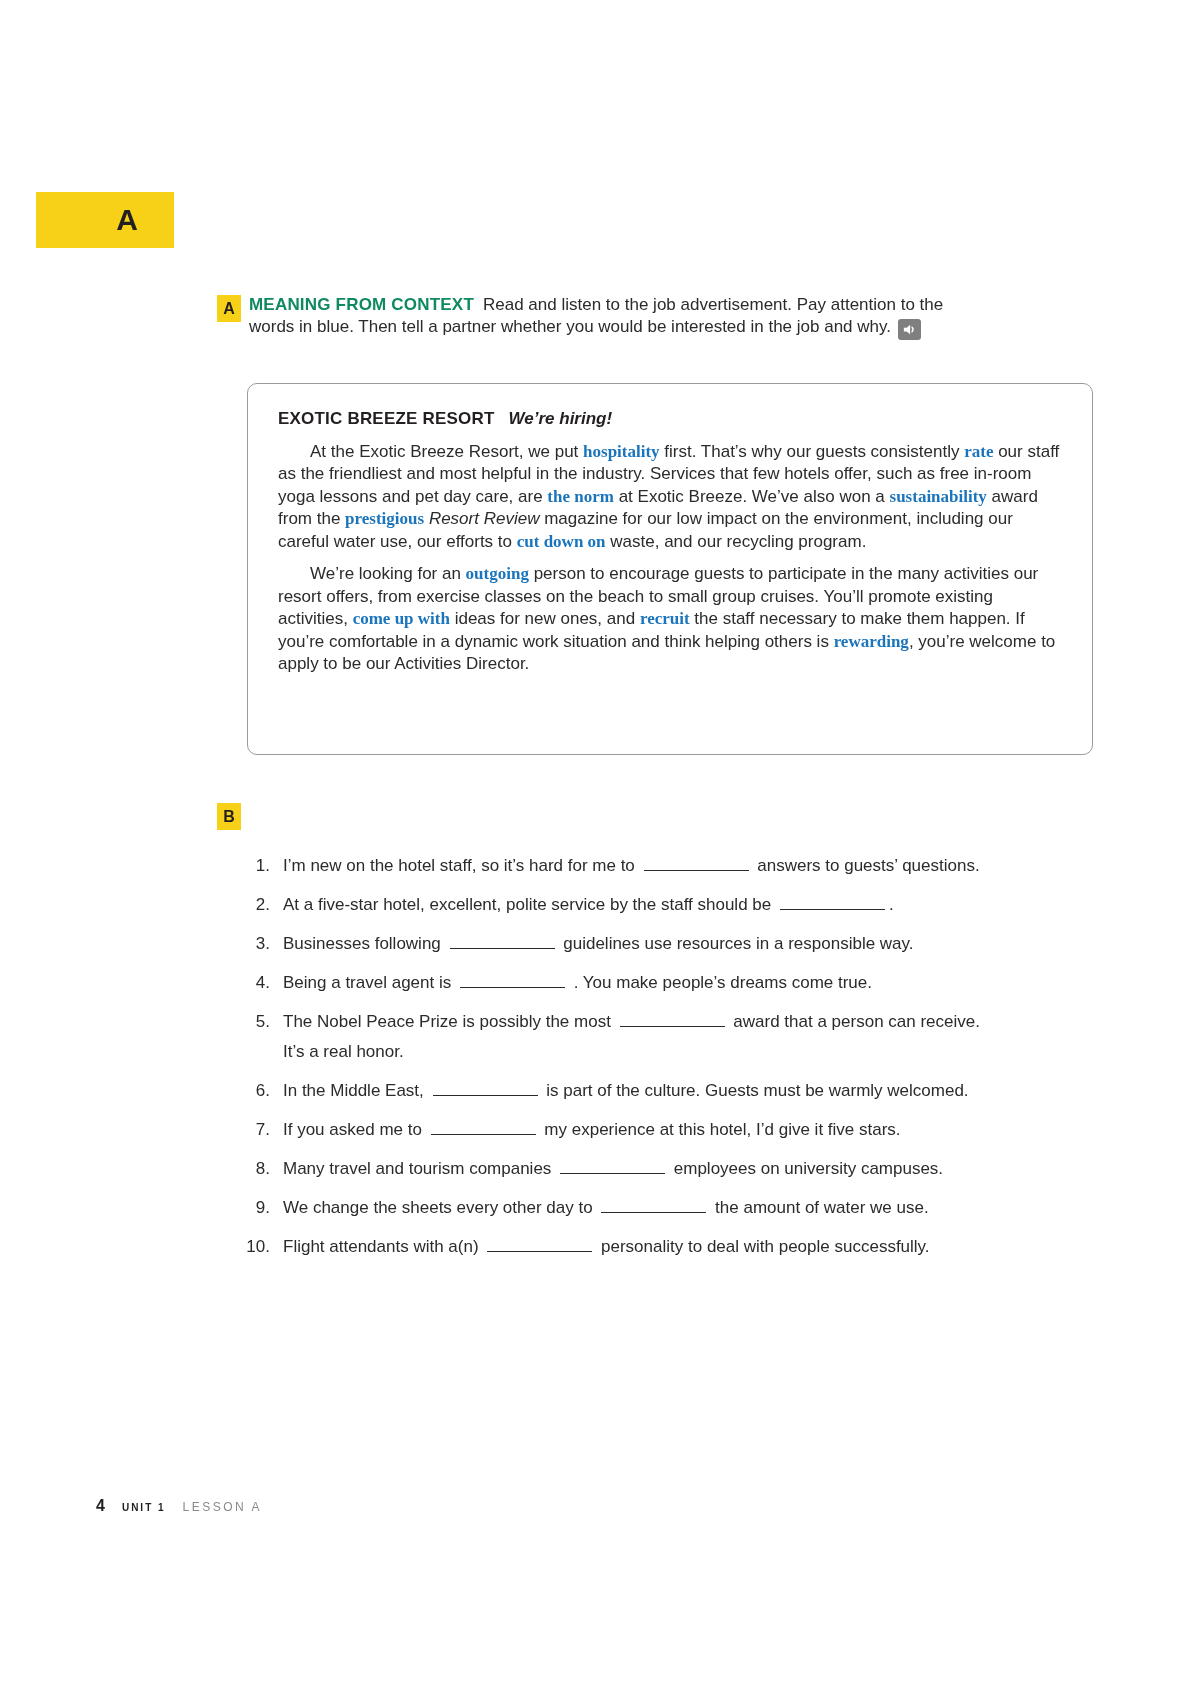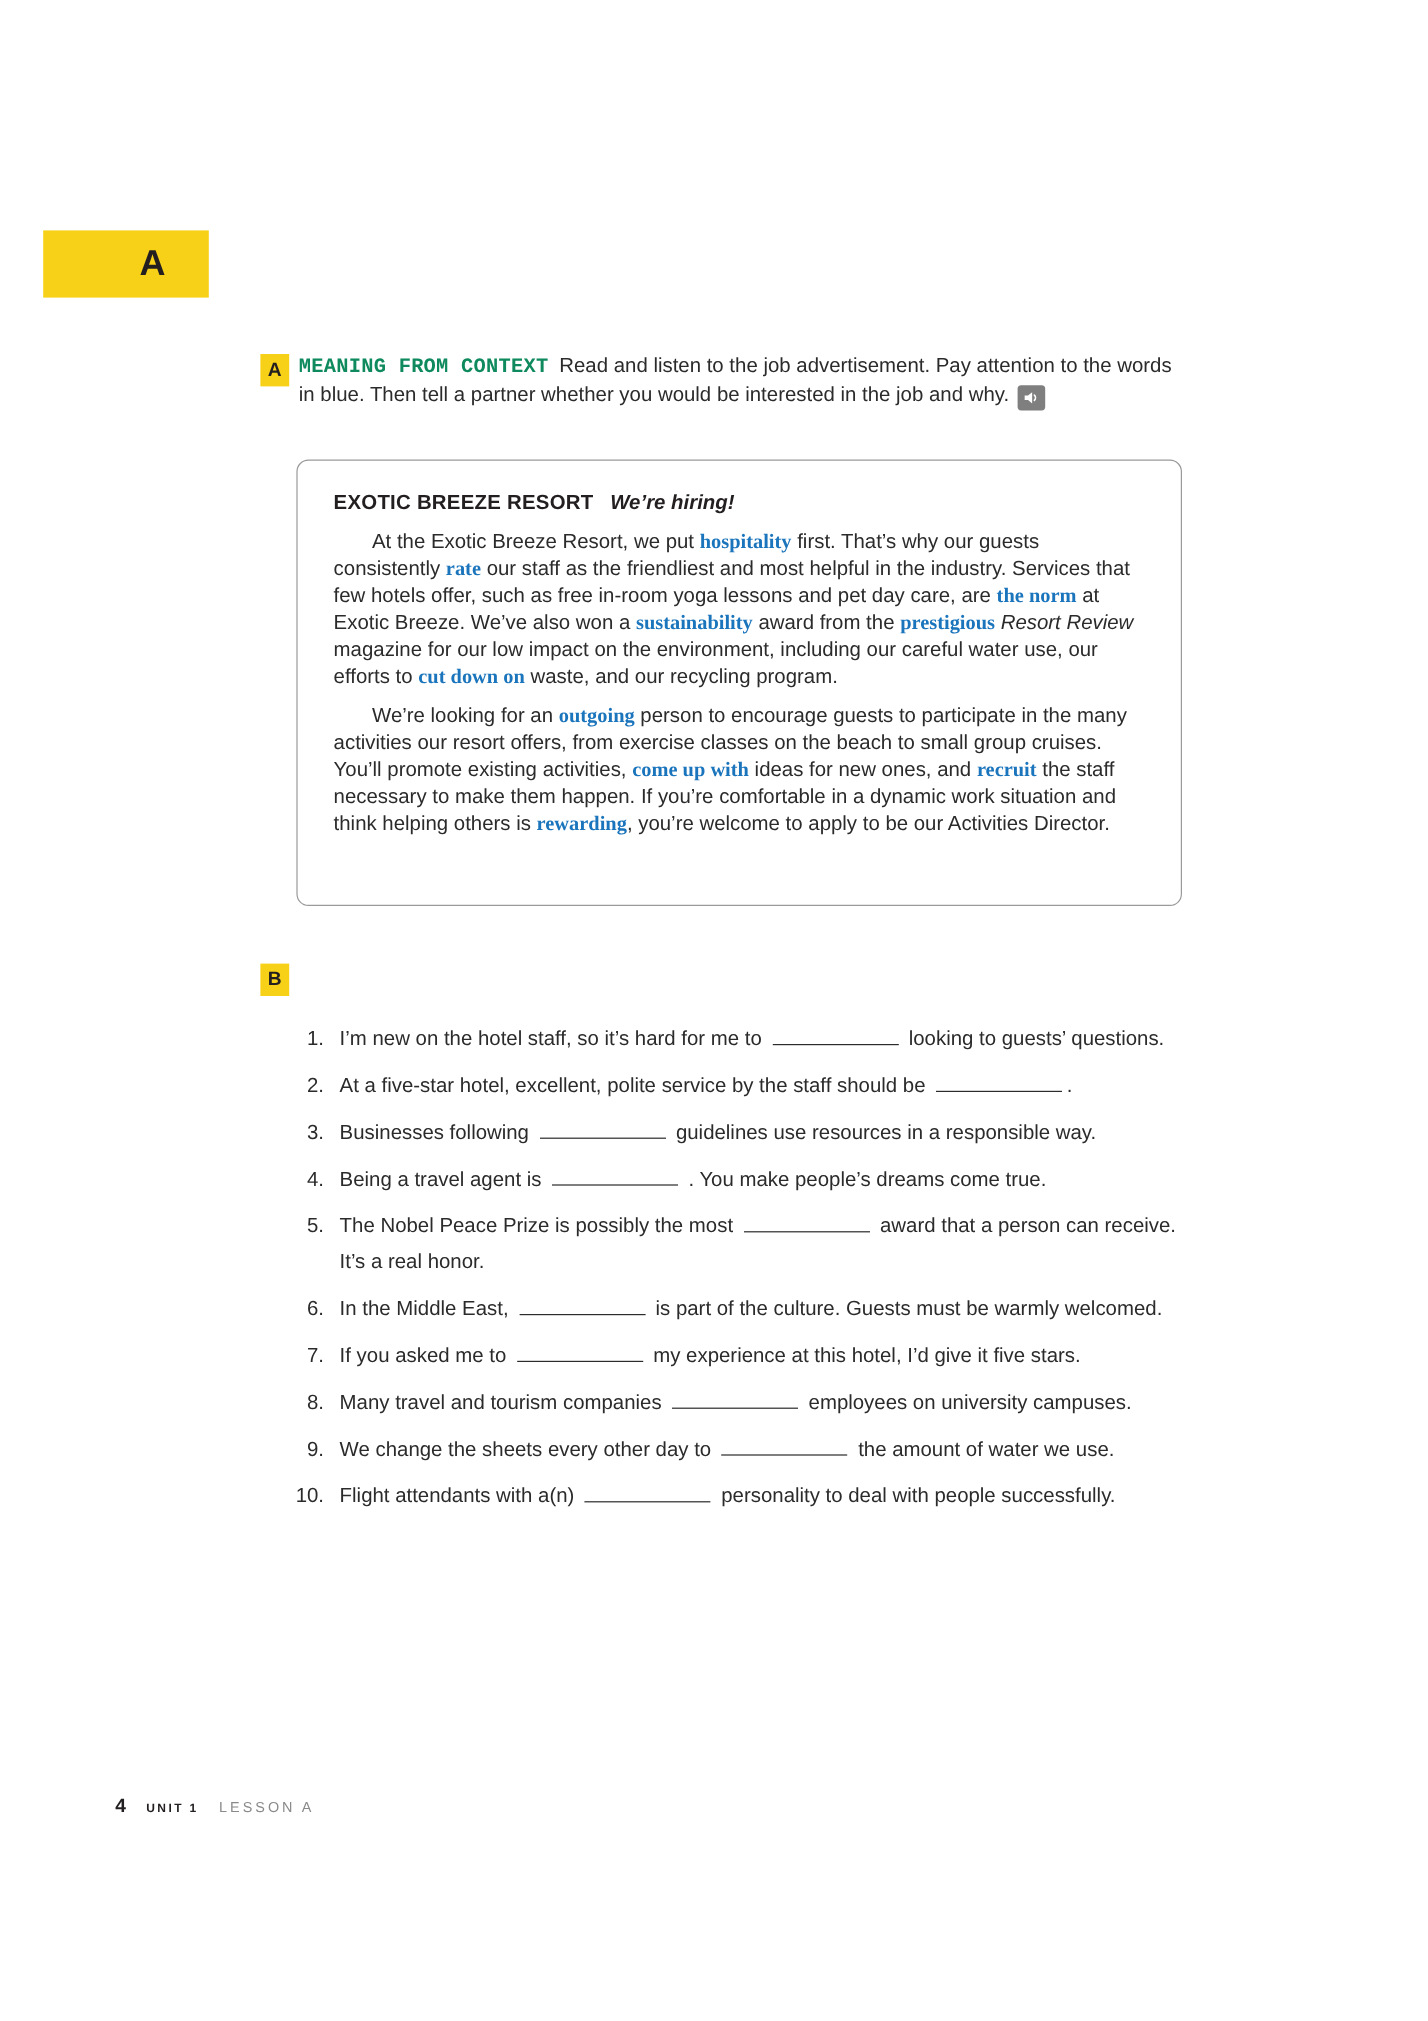--- a/index.html
+++ b/index.html
@@ -39,32 +39,32 @@
   .ex-row{position:absolute;display:flex;align-items:flex-start;gap:8px;}
   .ex-a{left:217px;top:294px;width:790px;}
   .ex-b{left:217px;top:802px;width:790px;}
   .badge{
     flex:none;width:24px;height:27px;margin-top:1px;
     background:var(--yellow);color:var(--ink-dark);
     font-weight:bold;font-size:16px;
     display:flex;align-items:center;justify-content:center;
   }
   .ex-text{font-size:17px;line-height:22px;width:742px;color:var(--ink);}
-  .ctx-heading{color:var(--green);font-weight:bold;margin-right:9px;letter-spacing:0.2px;font-family:Liberation Mono, monospace;}
+  .ctx-heading{color:var(--green);font-weight:bold;margin-right:9px;letter-spacing:0.2px;}
 
   .audio{
     display:inline-flex;align-items:center;justify-content:center;
     width:23px;height:21px;border-radius:3px;background:var(--icon-gray);
     margin-left:7px;vertical-align:-5px;
   }
   .audio svg{display:block;}
 
   
   .ad-box{
-    position:absolute;left:247px;top:383px;width:738px;min-height:372px;
+    position:absolute;left:247px;top:383px;width:846px;min-height:372px;
     border:1.5px solid var(--box-border);border-radius:10px;
     padding:24px 30px 20px 30px;
     font-size:17px;line-height:22.5px;color:var(--ink);
   }
   .ad-title-line{margin:0 0 4px 0;}
   .ad-title{font-weight:bold;color:var(--ink-dark);letter-spacing:0.2px;}
   .ad-subtitle{font-weight:bold;font-style:italic;margin-left:14px;color:var(--ink-dark);}
   .ad-p{margin:10px 0 0 0;text-indent:32px;}
   .blue-word{color:var(--blue);font-weight:bold;font-family:Liberation Serif, serif;}
   .ital{font-style:italic;}
@@ -118,21 +118,21 @@
       </div>
   </div>
 
   <div class="ex-row ex-b">
     <div class="badge">B</div>
   </div>
 
   <div class="b-list">
       <div class="item">
         <div class="num">1.</div>
-        <div><span>I’m new on the hotel staff, so it’s hard for me to </span><span class="blank"></span><span> looking to guests’ questions.</span></div>
+        <div><span>I’m new on the hotel staff, so it’s hard for me to </span><span class="blank"></span><span> answers to guests’ questions.</span></div>
       </div>
       <div class="item">
         <div class="num">2.</div>
         <div><span>At a five-star hotel, excellent, polite service by the staff should be </span><span class="blank"></span><span>.</span></div>
       </div>
       <div class="item">
         <div class="num">3.</div>
         <div><span>Businesses following </span><span class="blank"></span><span> guidelines use resources in a responsible way.</span></div>
       </div>
       <div class="item">

